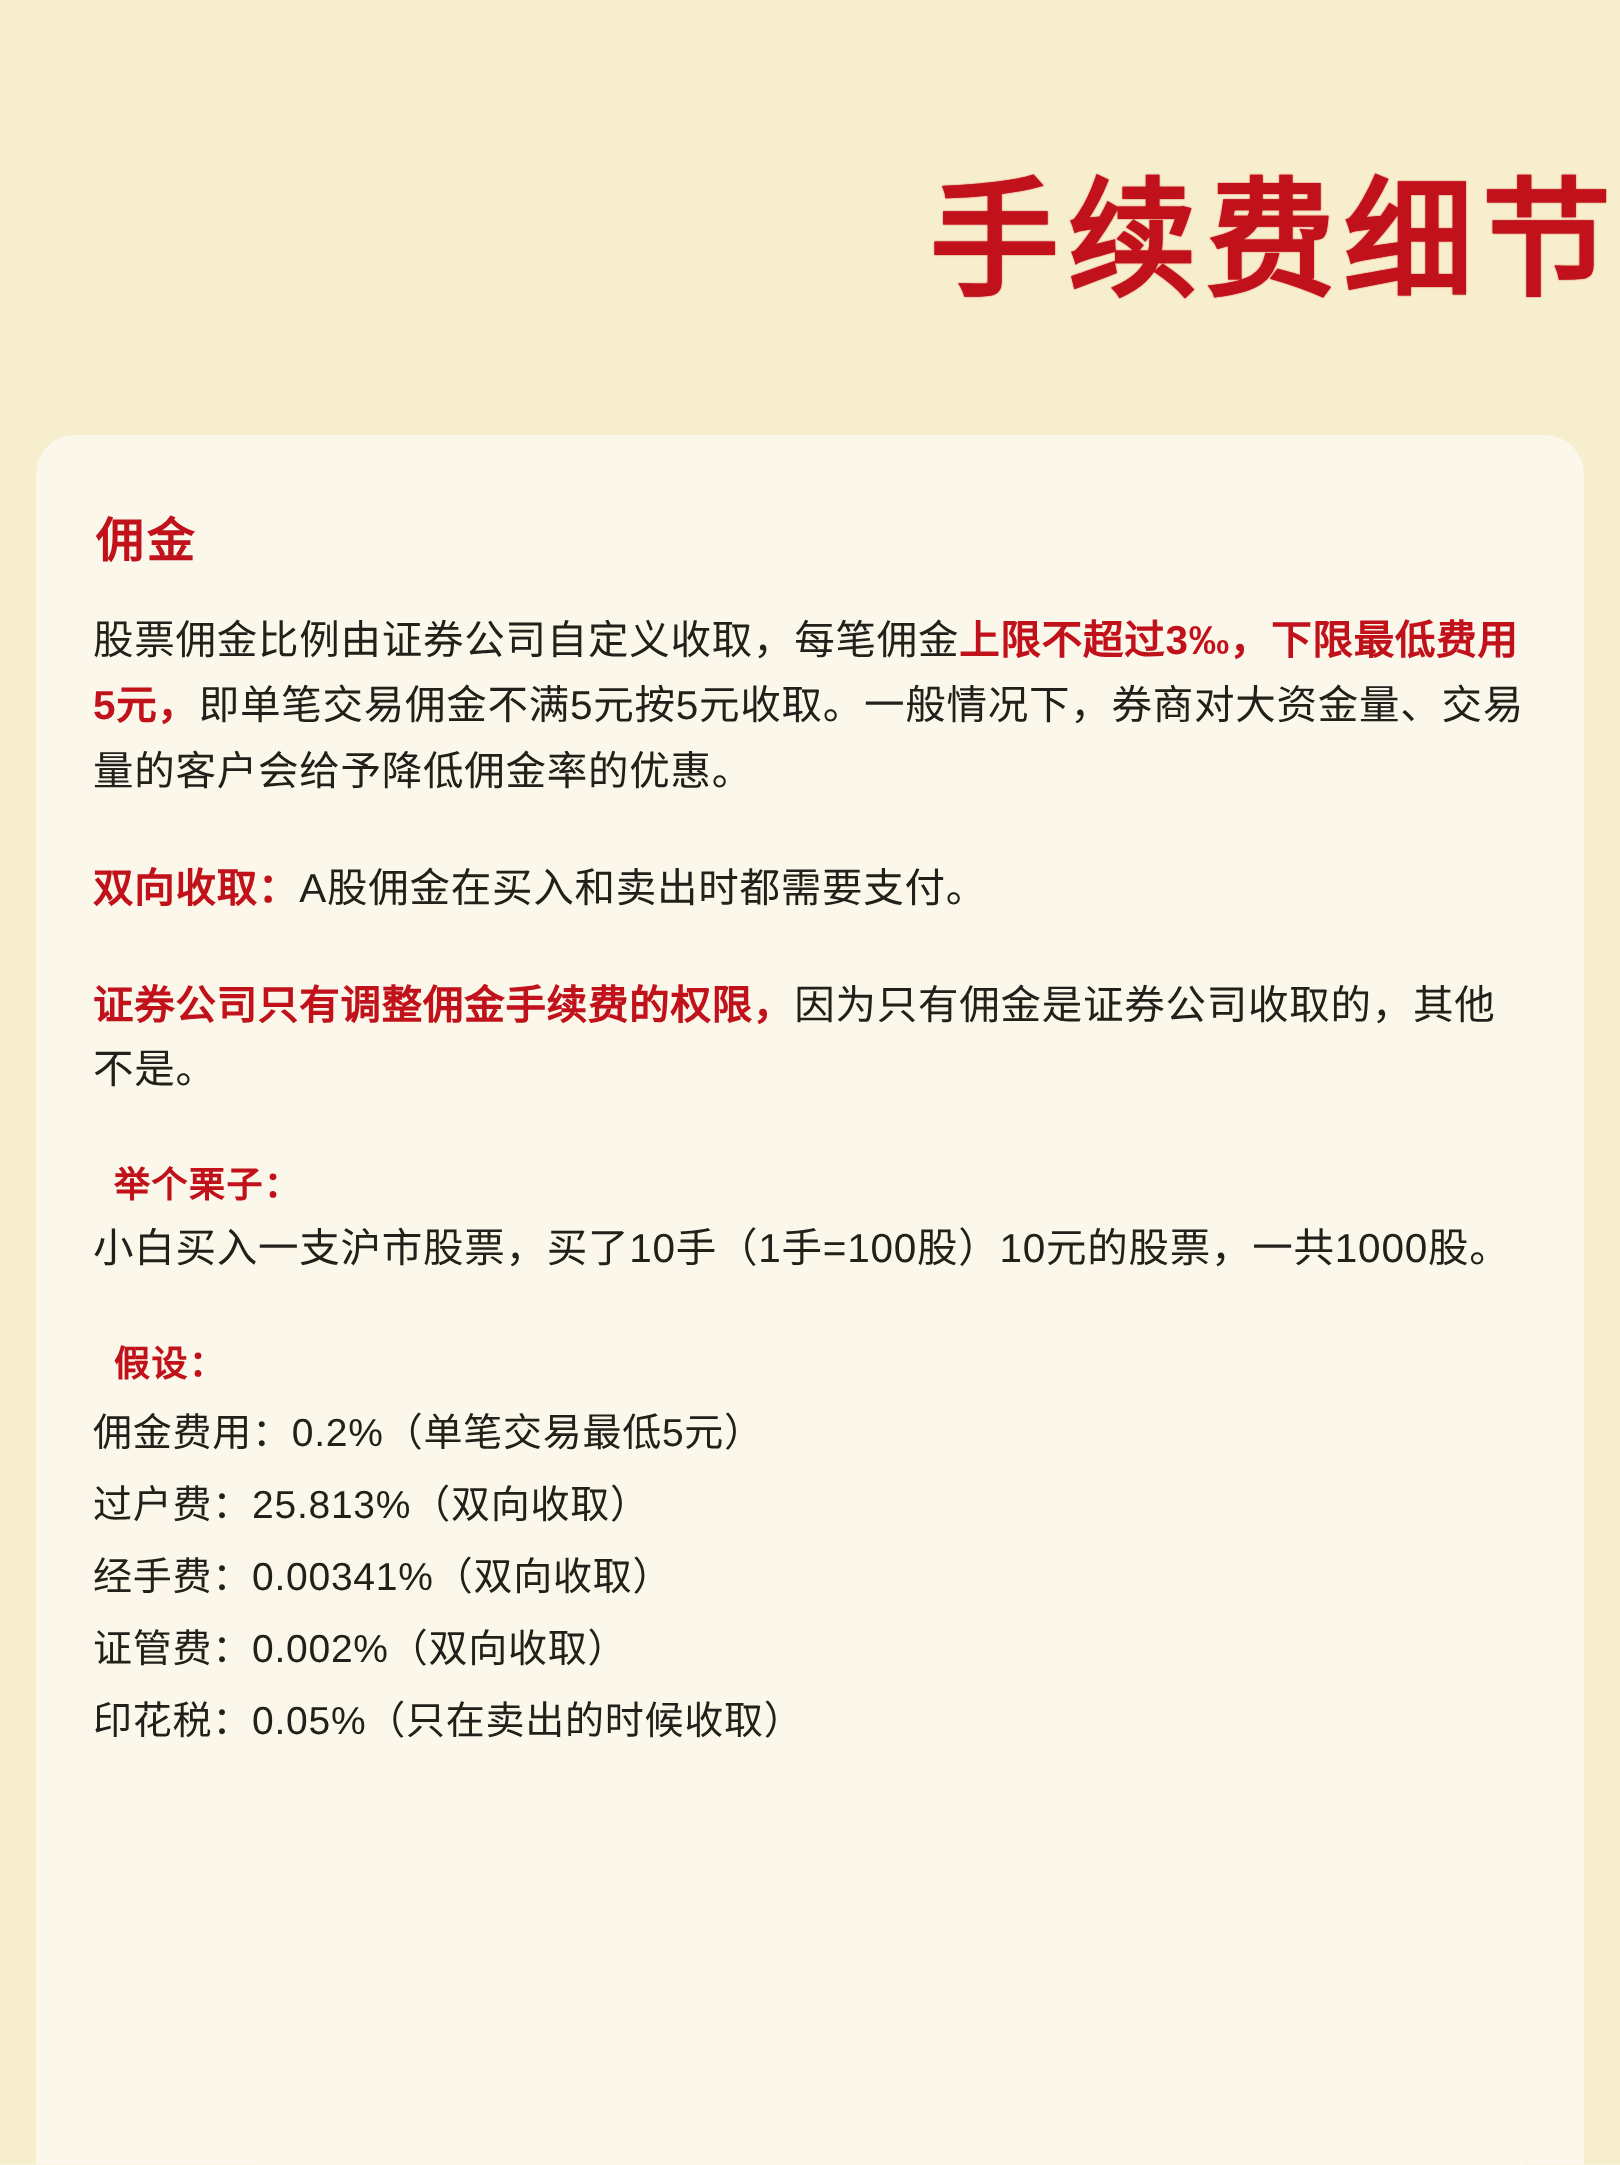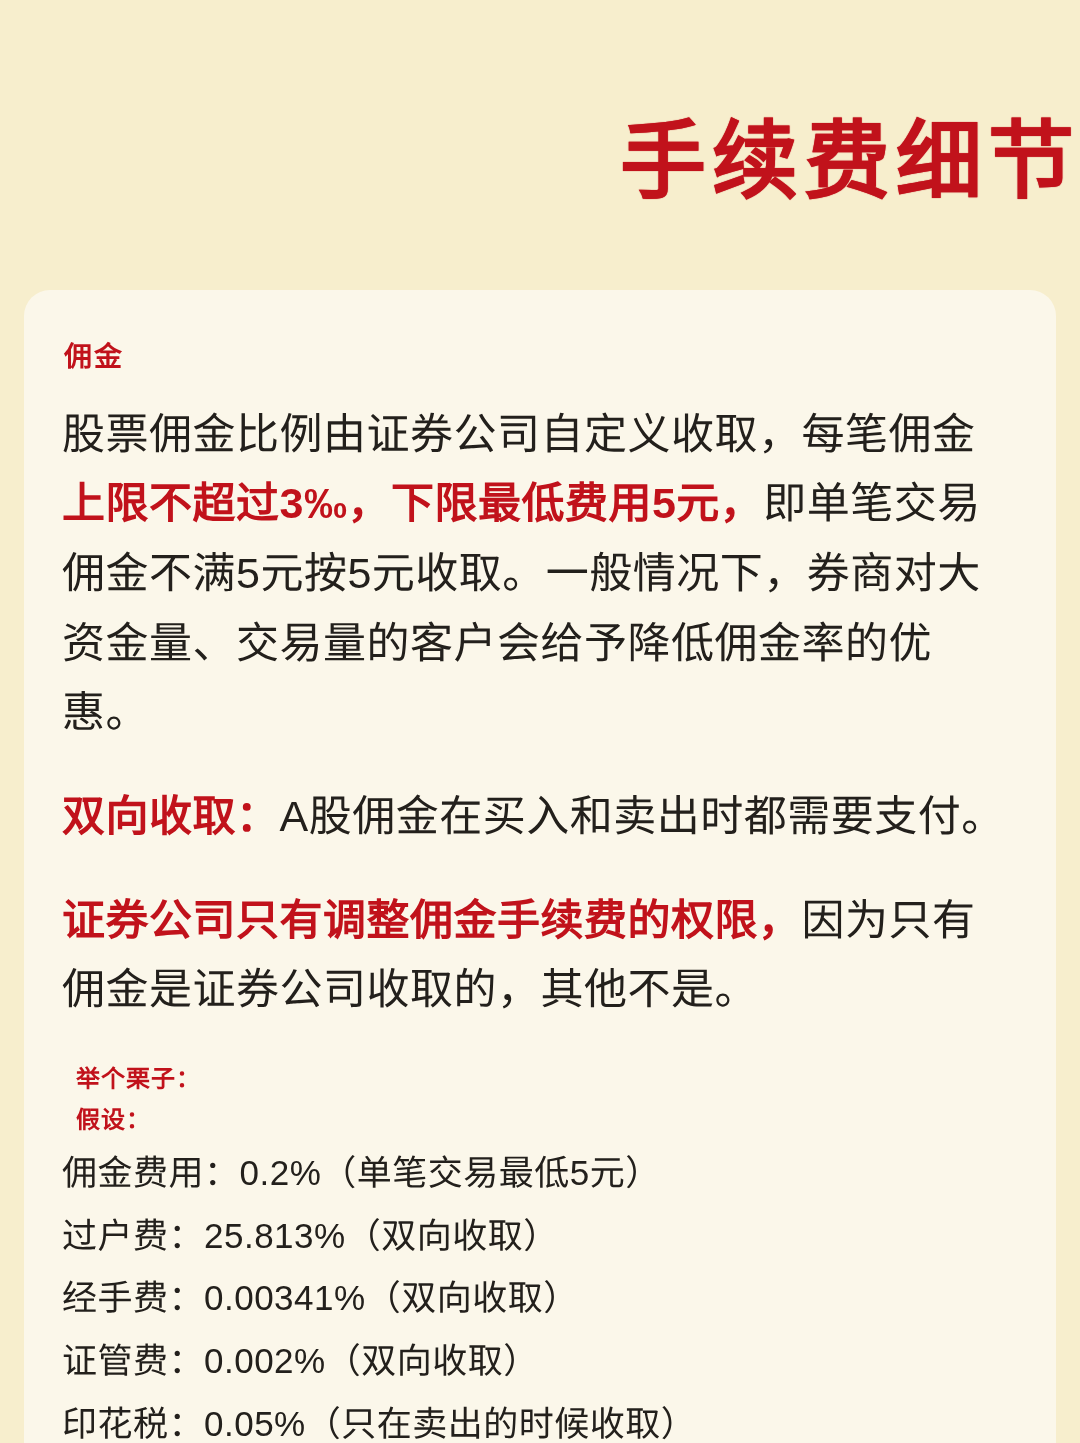--- a/index.html
+++ b/index.html
@@ -38,56 +38,56 @@
     width: 1032px;
     height: 1182px;
     background: #fbf7ea;
     border-radius: 26px;
     box-sizing: border-box;
     padding: 44px 38px 20px 38px;
     overflow: hidden;
   }
   .section-head {
     color: #c1121b;
-    font-size: 28px;
+    font-size: 32px;
     font-weight: 700;
     margin: 0 0 26px 2px;
     letter-spacing: 2px;
   }
   .sub-head {
     color: #c1121b;
     font-size: 24px;
     font-weight: 700;
     margin: 0 0 6px 14px;
     letter-spacing: 1px;
   }
   p {
     margin: 0;
   }
   .body-text {
     color: #23201c;
-    font-size: 43px;
+    font-size: 27px;
     line-height: 1.62;
     letter-spacing: 0.5px;
     margin: 0 0 34px 0;
   }
   .red-strong {
     color: #c1121b;
     font-weight: 700;
   }
   .inline-label {
     color: #c1121b;
     font-weight: 700;
   }
   .assume-list {
     margin-top: 10px;
   }
   .assume-list .row {
     color: #23201c;
-    font-size: 35px;
+    font-size: 26px;
     line-height: 1.62;
     letter-spacing: 0.5px;
     margin-bottom: 6px;
   }
 </style>
 </head>
 <body>
 
 <div class="page">
 
@@ -97,20 +97,21 @@
 
     <h2 class="section-head">佣金</h2>
 
     <p class="body-text"><span>股票佣金比例由证券公司自定义收取，每笔佣金</span><span class="red-strong">上限不超过3‰，下限最低费用5元，</span><span>即单笔交易佣金不满5元按5元收取。一般情况下，券商对大资金量、交易量的客户会给予降低佣金率的优惠。</span></p>
 
     <p class="body-text"><span class="inline-label">双向收取：</span><span>A股佣金在买入和卖出时都需要支付。</span></p>
 
     <p class="body-text"><span class="red-strong">证券公司只有调整佣金手续费的权限，</span><span>因为只有佣金是证券公司收取的，其他不是。</span></p>
 
     <h3 class="sub-head">举个栗子：</h3>
+    <p class="body-text">小白买入一支沪市股票，买了10手（1手=100股）10元的股票，一共1000股。</p>
 
     <h3 class="sub-head">假设：</h3>
     <div class="assume-list">
       <div class="row">佣金费用：0.2%（单笔交易最低5元）</div>
       <div class="row">过户费：25.813%（双向收取）</div>
       <div class="row">经手费：0.00341%（双向收取）</div>
       <div class="row">证管费：0.002%（双向收取）</div>
       <div class="row">印花税：0.05%（只在卖出的时候收取）</div>
     </div>
 

